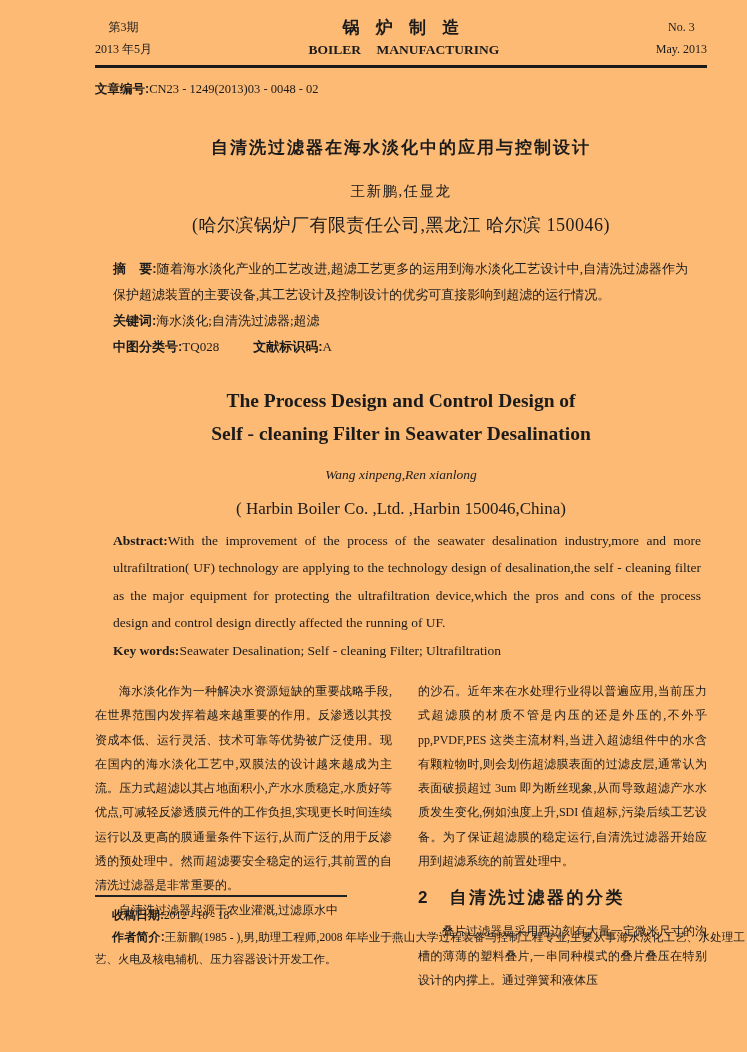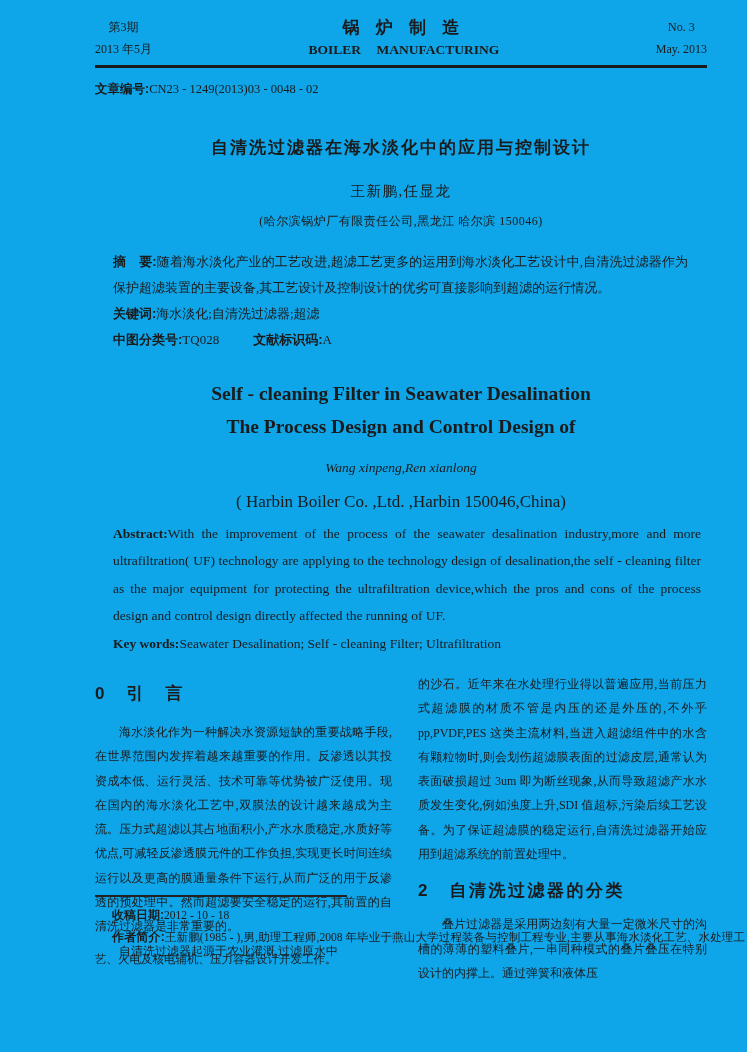--- a/index.html
+++ b/index.html
@@ -1,21 +1,21 @@
 <!DOCTYPE html>
 <html><head>
 <meta charset="utf-8">
 <title>锅炉制造 2013-03 P48</title>
 <style>
   html,body{margin:0;padding:0;background:#e8e8e6;}
   .page{
     position:relative;
     width:747px;height:1052px;
     margin:0 auto;
-    background:#0ea5e9;
+    background:#fdba74;
     color:#1b1b1b;
     font-family:"Liberation Serif","DejaVu Serif",serif;
     overflow:hidden;
   }
   .content{position:absolute;left:95px;top:16px;width:612px;}
 
   
   .jheader{display:flex;justify-content:space-between;align-items:center;}
   .jh-side{font-size:12px;line-height:22px;text-align:center;white-space:nowrap;}
   .jh-center{text-align:center;}
@@ -26,21 +26,21 @@
   .article-no{margin-top:13px;font-size:12.5px;}
   .lbl{font-weight:bold;font-family:"Liberation Sans","DejaVu Sans",sans-serif;}
 
   
   .title-cn{
     margin-top:38px;text-align:center;
     font-family:"Liberation Sans","DejaVu Sans",sans-serif;
     font-weight:bold;font-size:17px;letter-spacing:2px;
   }
   .authors-cn{margin-top:23px;text-align:center;font-size:14.5px;letter-spacing:1.5px;}
-  .affil-cn{margin-top:12px;text-align:center;font-size:12px;letter-spacing:0.5px;}
+  .affil-cn{margin-top:12px;text-align:center;font-size:18px;letter-spacing:0.5px;}
 
   
   .abs-block{margin-top:19px;padding:0 19px 0 18px;}
   .abs-block p{margin:0;font-size:13px;line-height:26px;text-align:justify;}
   .clc-gap{display:inline-block;width:34px;}
 
   
   .title-en{margin-top:24px;text-align:center;font-weight:bold;font-size:19.5px;line-height:33px;}
   .authors-en{margin-top:17px;text-align:center;font-style:italic;font-size:13.5px;}
   .affil-en{margin-top:16px;text-align:center;font-size:17px;}
@@ -103,34 +103,33 @@
     <div class="authors-cn">王新鹏,任显龙</div>
     <div class="affil-cn">(哈尔滨锅炉厂有限责任公司,黑龙江 哈尔滨 150046)</div>
 
     <div class="abs-block">
       <p><span class="lbl">摘　要:</span><span>随着海水淡化产业的工艺改进,超滤工艺更多的运用到海水淡化工艺设计中,自清洗过滤器作为保护超滤装置的主要设备,其工艺设计及控制设计的优劣可直接影响到超滤的运行情况。</span></p>
       <p><span class="lbl">关键词:</span><span>海水淡化;自清洗过滤器;超滤</span></p>
       <p><span class="lbl">中图分类号:</span><span>TQ028</span><span class="clc-gap"></span><span class="lbl">文献标识码:</span><span>A</span></p>
     </div>
 
     <div class="title-en">
+      <div>The Process Design and Control Design of</div>
       <div>Self - cleaning Filter in Seawater Desalination</div>
-      <div>The Process Design and Control Design of</div>
     </div>
     <div class="authors-en">Wang xinpeng,Ren xianlong</div>
     <div class="affil-en">( Harbin Boiler Co. ,Ltd. ,Harbin 150046,China)</div>
 
     <div class="abs-en">
       <p><span class="lbl-en">Abstract:</span><span>With the improvement of the process of the seawater desalination industry,more and more ultrafiltration( UF) technology are applying to the technology design of desalination,the self - cleaning filter as the major equipment for protecting the ultrafiltration device,which the pros and cons of the process design and control design directly affected the running of UF.</span></p>
       <p><span class="lbl-en">Key words:</span><span>Seawater Desalination; Self - cleaning Filter; Ultrafiltration</span></p>
     </div>
 
     <div class="body-cols">
       <div class="col-left">
-        <div class="h-sec h0">0　引　言</div>
         <p class="indent">海水淡化作为一种解决水资源短缺的重要战略手段,在世界范围内发挥着越来越重要的作用。反渗透以其投资成本低、运行灵活、技术可靠等优势被广泛使用。现在国内的海水淡化工艺中,双膜法的设计越来越成为主流。压力式超滤以其占地面积小,产水水质稳定,水质好等优点,可减轻反渗透膜元件的工作负担,实现更长时间连续运行以及更高的膜通量条件下运行,从而广泛的用于反渗透的预处理中。然而超滤要安全稳定的运行,其前置的自清洗过滤器是非常重要的。</p>
         <p class="indent">自清洗过滤器起源于农业灌溉,过滤原水中</p>
       </div>
       <div class="col-right">
         <p>的沙石。近年来在水处理行业得以普遍应用,当前压力式超滤膜的材质不管是内压的还是外压的,不外乎 pp,PVDF,PES 这类主流材料,当进入超滤组件中的水含有颗粒物时,则会划伤超滤膜表面的过滤皮层,通常认为表面破损超过 3um 即为断丝现象,从而导致超滤产水水质发生变化,例如浊度上升,SDI 值超标,污染后续工艺设备。为了保证超滤膜的稳定运行,自清洗过滤器开始应用到超滤系统的前置处理中。</p>
         <div class="h-sec h2">2　自清洗过滤器的分类</div>
         <p class="indent">叠片过滤器是采用两边刻有大量一定微米尺寸的沟槽的薄薄的塑料叠片,一串同种模式的叠片叠压在特别设计的内撑上。通过弹簧和液体压</p>
       </div>
     </div>
   </div>

